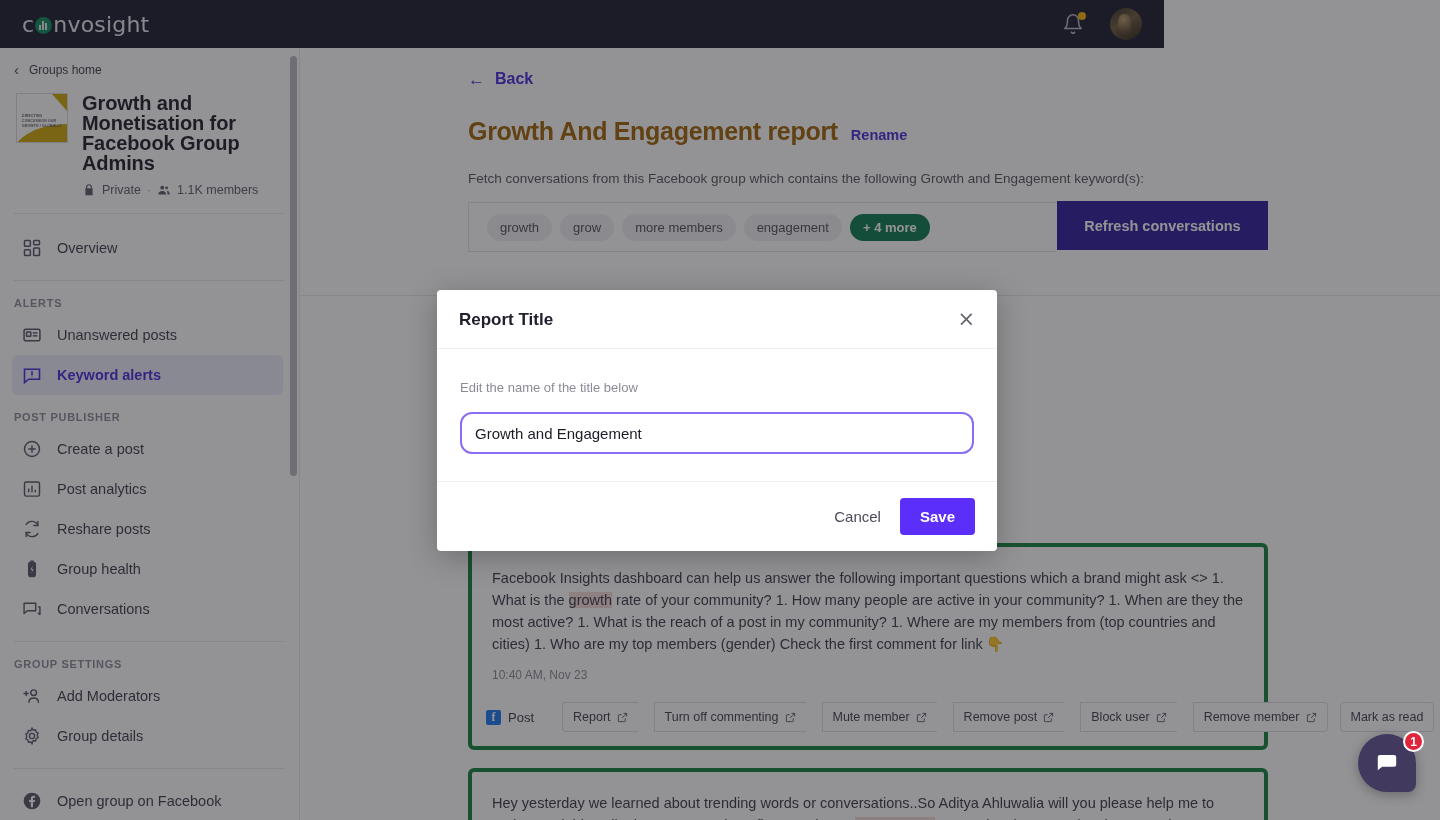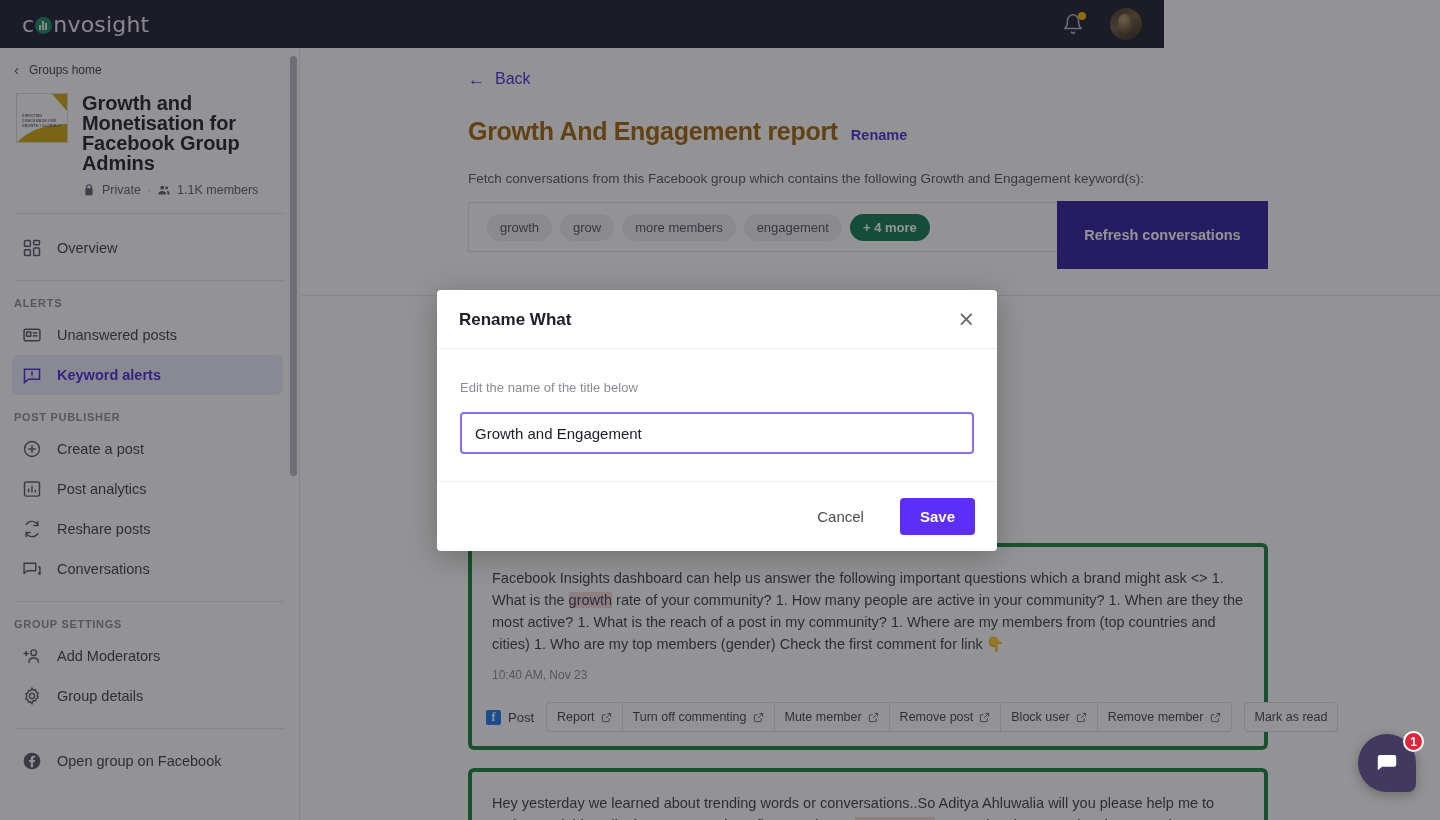--- a/index.html
+++ b/index.html
@@ -124,21 +124,21 @@
   
   .main {
     position: absolute; top: 48px; left: 301px; width: 1139px; height: 772px;
     background: #ffffff; overflow: hidden;
   }
   .back-row {
     display: flex; align-items: center; gap: 10px;
     margin: 22px 0 0 167px; cursor: pointer; width: fit-content;
   }
   .back-row .arrow { color: #4a29dd; font-size: 17px; line-height: 1; }
-  .back-row .lbl { color: #4a29dd; font-size: 16px; font-weight: normal; }
+  .back-row .lbl { color: #4a29dd; font-size: 16px; font-weight: bold; }
 
   .title-row {
     display: flex; align-items: baseline; gap: 13px; margin: 19px 0 0 167px;
   }
   .page-title { font-size: 25px; font-weight: bold; color: #a16207; letter-spacing: -.3px; }
   .rename-link { font-size: 14.5px; color: #4a29dd; font-weight: bold; cursor: pointer; margin-top: 20px; }
 
   .desc { margin: 25px 0 0 167px; font-size: 13.5px; color: #54545f; }
 
   .kw-row { display: flex; margin: 16px 0 0 167px; width: 800px; }
@@ -147,21 +147,21 @@
     display: flex; align-items: center; gap: 8px; padding: 0 18px; height: 50px;
   }
   .chip {
     background: #f0f0f4; border-radius: 16px; padding: 6px 13px;
     font-size: 13px; color: #4e4e5b; cursor: pointer; white-space: nowrap;
   }
   .chip.more {
     background: #0f7a54; color: #ffffff; font-weight: bold;
   }
   .refresh-btn {
-    width: 211px; height: 68px; background: #2e1c9e; color: #ffffff;
+    width: 211px; height: 49px; background: #2e1c9e; color: #ffffff;
     font-size: 14.5px; font-weight: bold; border: none; cursor: pointer;
     display: flex; align-items: center; justify-content: center; margin-top: -1px;
   }
 
   .hr-full { position:absolute; left:0; top:247px; width: 1139px; height:1px; background:#e6e6ec; }
 
   
   .posts { position: absolute; left: 167px; top: 495px; width: 800px; }
   .post-card {
     border: 4px solid #15803d; border-radius: 6px; background: #fff;
@@ -181,21 +181,21 @@
   }
   .fb-sq {
     width: 15px; height: 15px; background: #1877f2; border-radius: 2px;
     color: #fff; font-size: 12px; font-weight: bold; line-height: 15px;
     text-align: center; font-family: "Liberation Serif", serif;
   }
   .act-group { display: flex; }
   .act-btn {
     border: 1px solid #dcdce4; border-right: none; background: #fff;
     font-size: 12.5px; color: #3f3f4e; padding: 7px 10px; cursor: pointer;
-    display: flex; align-items: center; gap: 6px; white-space: nowrap;
+    display: flex; align-items: center; gap: 6px; white-space: nowrap; margin-left: 16px;
   }
   .act-group .act-btn:first-child { border-radius: 4px 0 0 4px; }
   .act-group .act-btn:last-child { border-right: 1px solid #dcdce4; border-radius: 0 4px 4px 0; }
   .act-btn.solo {
     border: 1px solid #dcdce4; border-radius: 4px; margin-left: 12px;
   }
   .ext svg { width: 11px; height: 11px; display: block; }
 
   
   .overlay {
@@ -211,26 +211,26 @@
     padding: 19px 22px 18px 22px; border-bottom: 1px solid #eeeef3;
   }
   .modal-title { font-size: 17px; font-weight: bold; color: #20202e; }
   .modal-close {
     font-size: 21px; color: #66666f; cursor: pointer; line-height: 1;
     background: none; border: none; font-family: "DejaVu Sans", sans-serif;
   }
   .modal-body { padding: 31px 23px 27px 23px; border-bottom: 1px solid #eeeef3; }
   .field-label { font-size: 13px; color: #8b8b97; margin-bottom: 17px; }
   .title-input {
-    width: 514px; height: 42px; border: 2px solid #8b6df5; border-radius: 4px;
+    width: 514px; height: 42px; border: 2px solid #8b6df5; border-radius: 12px;
     padding: 0 13px; font-size: 15px; color: #1c1c28;
     font-family: "Liberation Sans", sans-serif; outline: none; background: #fff;
   }
   .modal-foot {
-    display: flex; align-items: center; justify-content: flex-end; gap: 36px;
+    display: flex; align-items: center; justify-content: flex-end; gap: 19px;
     padding: 16px 22px;
   }
   .btn-cancel {
     background: none; border: none; font-size: 15px; color: #4b4b59;
     cursor: pointer; font-family: "Liberation Sans", sans-serif;
   }
   .btn-save {
     background: #5b2efa; color: #ffffff; border: none; border-radius: 4px;
     font-size: 15px; font-weight: bold; padding: 10px 20px; cursor: pointer;
     font-family: "Liberation Sans", sans-serif;
@@ -378,20 +378,30 @@
           <svg viewBox="0 0 24 24" fill="none" stroke="#555566" stroke-width="1.7" stroke-linecap="round">
             <path d="M19 7.5a8 8 0 0 0-14-1"></path>
             <path d="M5 16.5a8 8 0 0 0 14 1"></path>
             <polyline points="19,3 19,7.8 14.3,7.8"></polyline>
             <polyline points="5,21 5,16.2 9.7,16.2"></polyline>
           </svg>
         </span>
       <span>Reshare posts</span>
     </div>
 
+    <div class="nav-item">
+      <span class="ico">
+          <svg viewBox="0 0 24 24" fill="none" stroke="#555566" stroke-width="1.7">
+            <rect x="8" y="4" width="8" height="17" rx="2" fill="#555566"></rect>
+            <polygon points="12.8,7.5 10.5,13 12.3,13 11.2,17.5 13.8,12 11.9,12" fill="#ffffff" stroke="none"></polygon>
+            <line x1="10" y1="2.6" x2="14" y2="2.6"></line>
+          </svg>
+        </span>
+      <span>Group health</span>
+    </div>
     <div class="nav-item">
       <span class="ico">
           <svg viewBox="0 0 24 24" fill="none" stroke="#555566" stroke-width="1.7" stroke-linejoin="round">
             <path d="M2.5 5h14v9h-10l-4 3.5z"></path>
             <path d="M19.5 9.5h2v9l-2.5-2"></path>
           </svg>
         </span>
       <span>Conversations</span>
     </div>
 
@@ -549,21 +559,21 @@
         </div>
       </div>
 
     </div>
   </div>
 
   <div class="overlay"></div>
 
   <div class="modal">
     <div class="modal-head">
-      <span class="modal-title">Rename What</span>
+      <span class="modal-title">Report Title</span>
       <button class="modal-close">×</button>
     </div>
     <div class="modal-body">
       <div class="field-label">Edit the name of the title below</div>
       <input class="title-input" type="text" value="Growth and Engagement" style="">
     </div>
     <div class="modal-foot">
       <button class="btn-cancel">Cancel</button>
       <button class="btn-save">Save</button>
     </div>

